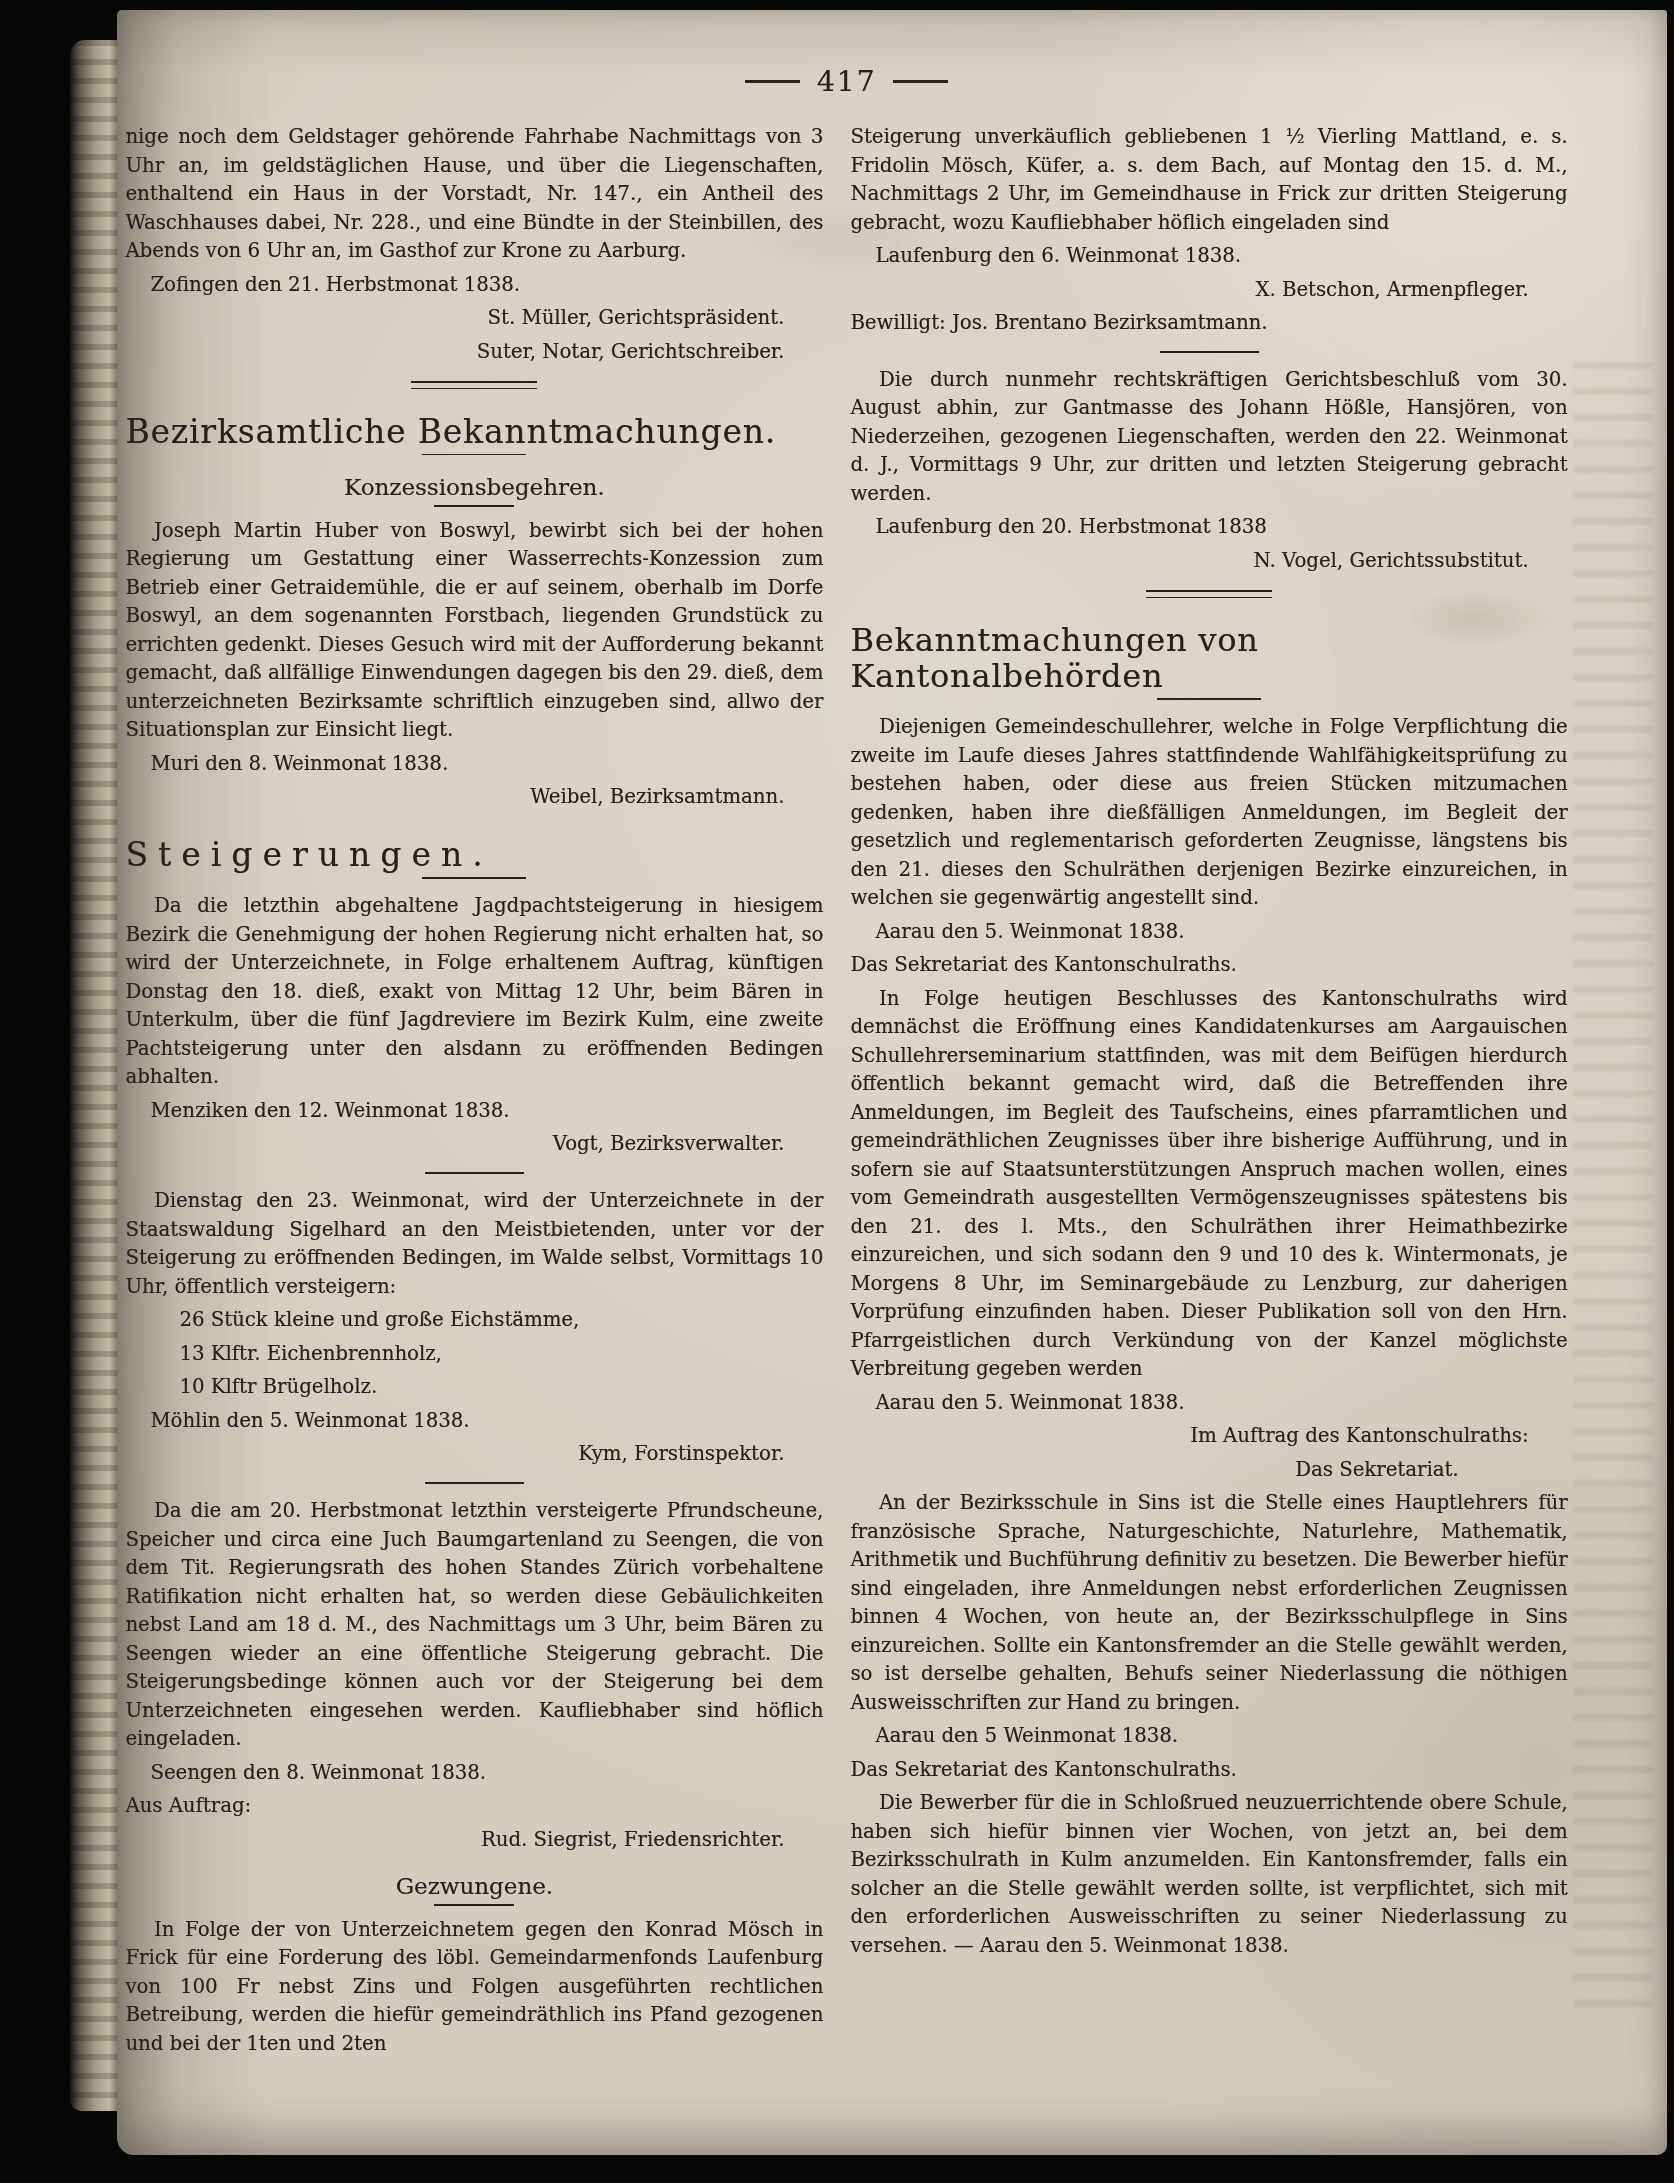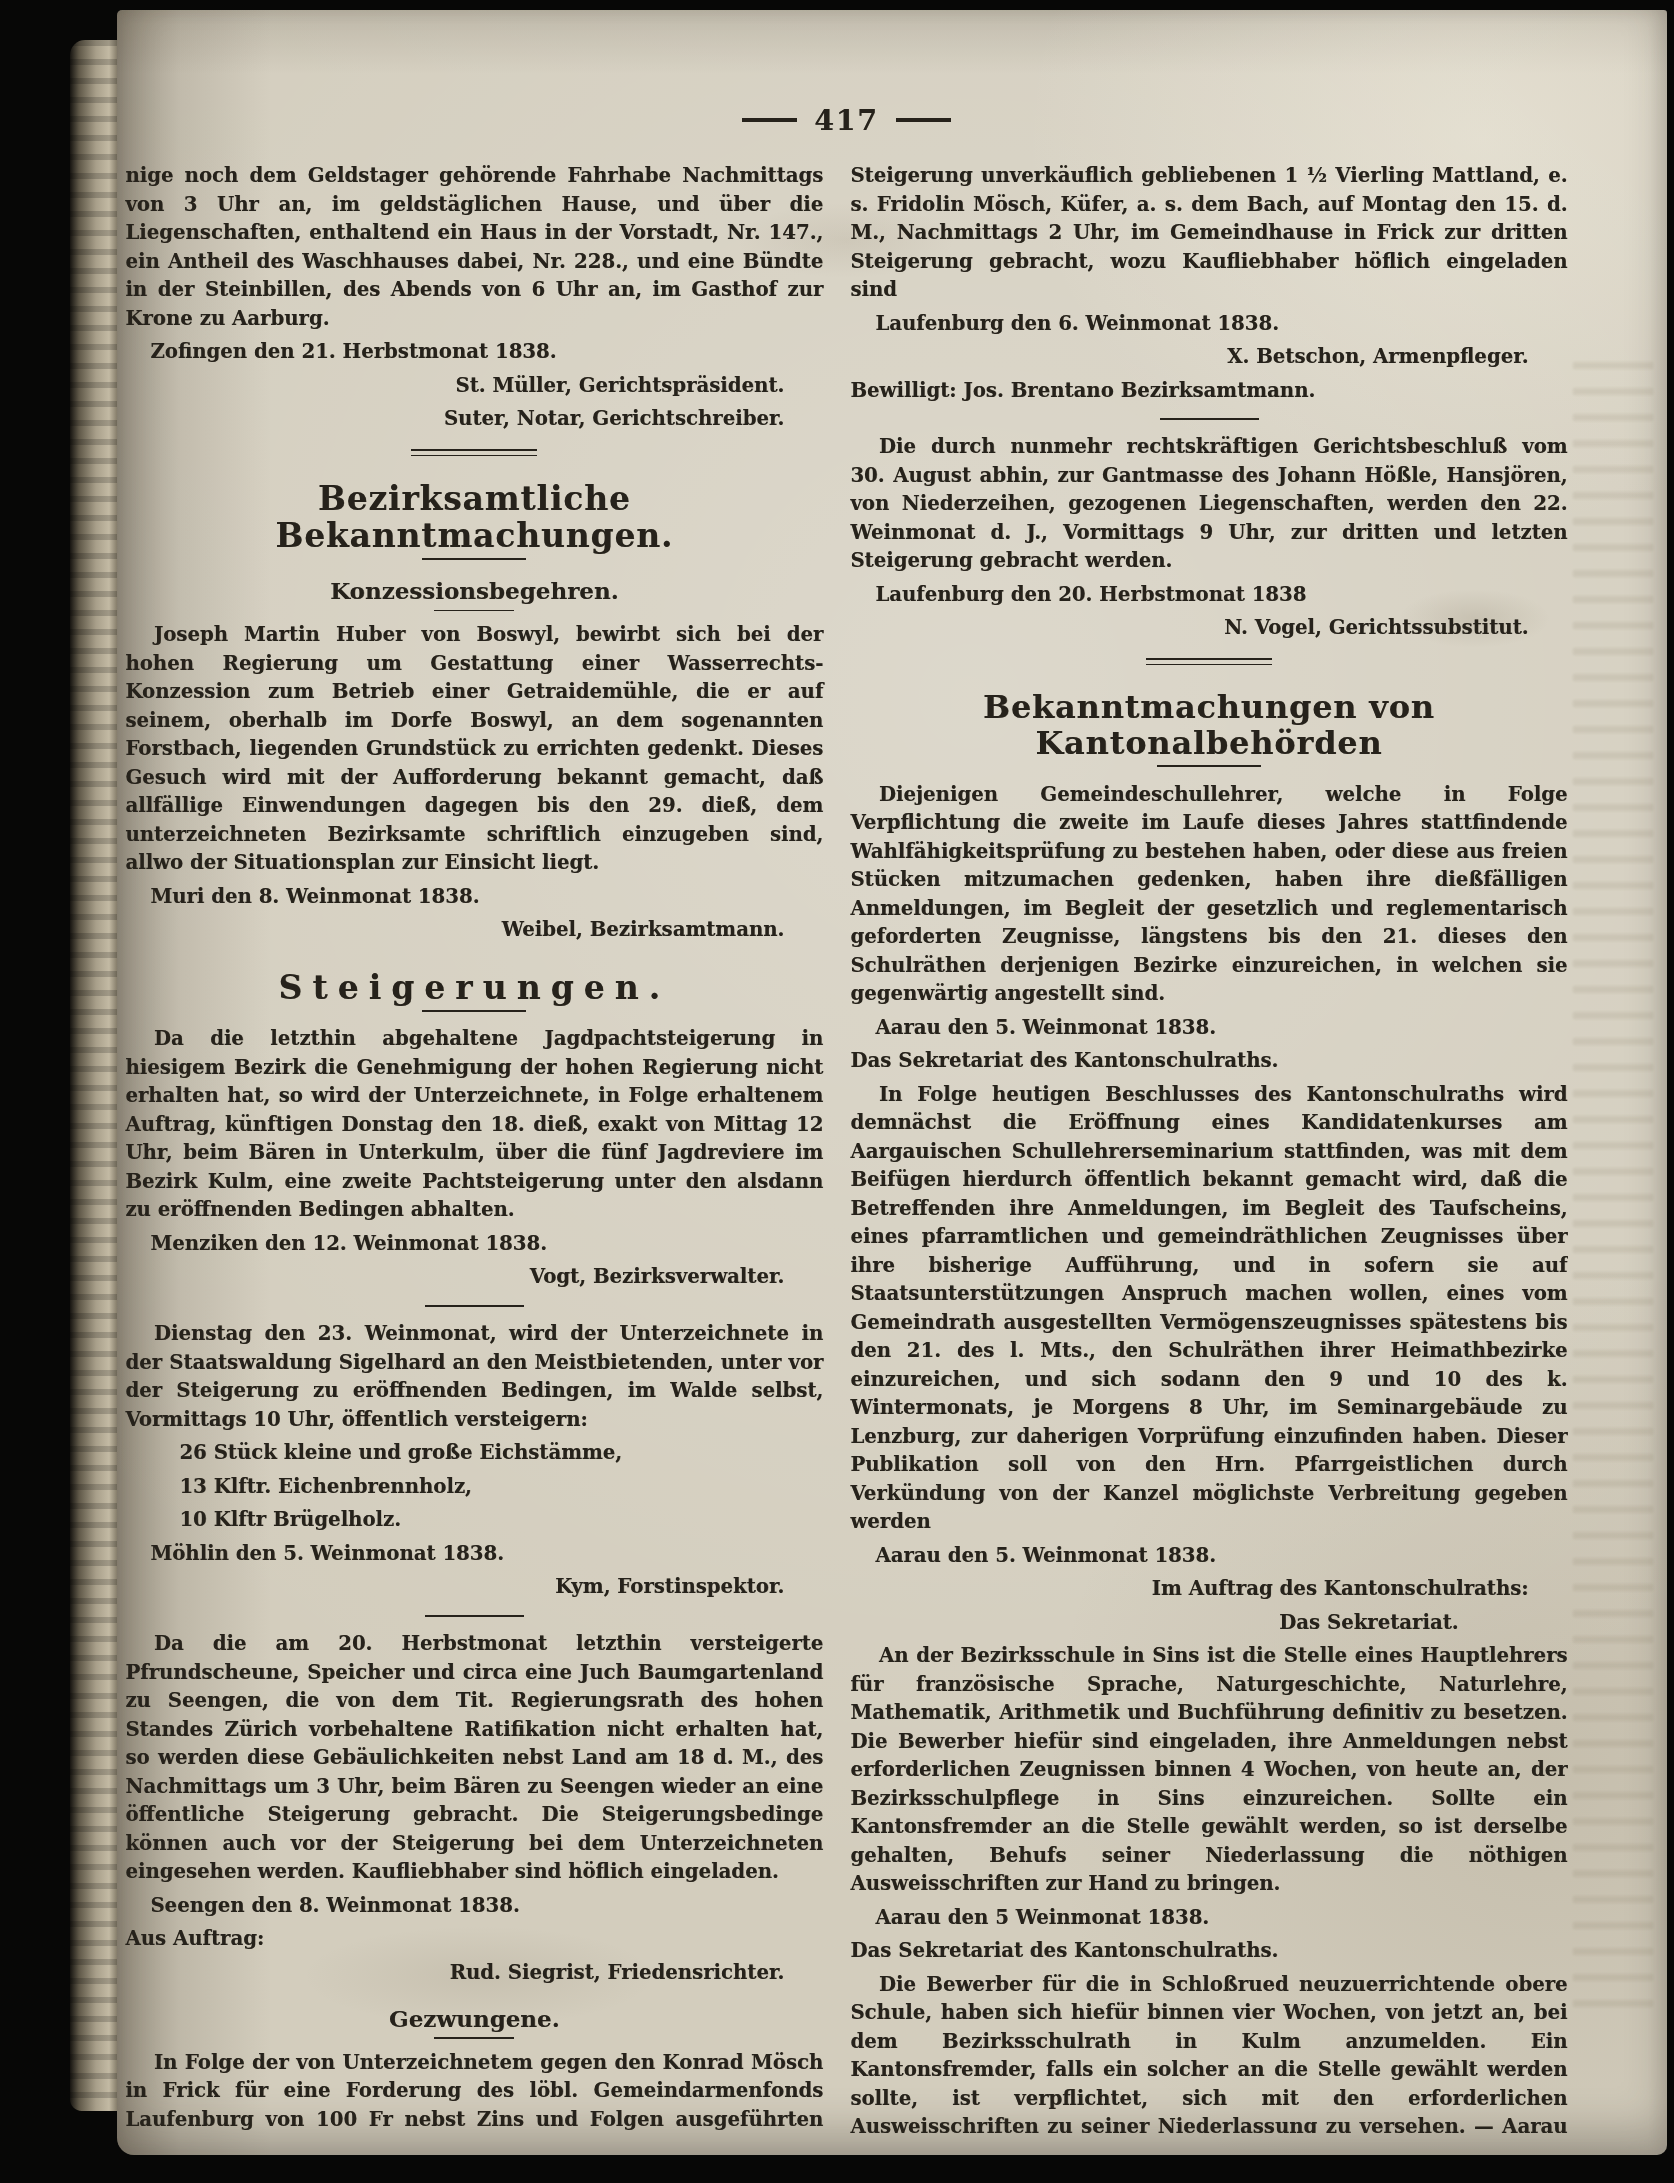--- a/index.html
+++ b/index.html
@@ -37,22 +37,21 @@
     filter:blur(1.7px);opacity:.85;pointer-events:none;
   }
   .stain{position:absolute;pointer-events:none;border-radius:50%;}
   .stain.s1{left:40%;top:9%;width:218px;height:75px;background:radial-gradient(closest-side,rgba(110,95,70,.10),rgba(110,95,70,0));}
   .stain.s2{right:117px;top:27%;width:151px;height:59px;background:radial-gradient(closest-side,rgba(100,86,60,.14),rgba(100,86,60,0));}
   .stain.s3{left:12%;bottom:6%;width:352px;height:100px;background:radial-gradient(closest-side,rgba(95,82,58,.10),rgba(95,82,58,0));}
 
   .content{
     position:absolute;left:8.4px;right:99px;top:55px;bottom:22px;overflow:hidden;
     text-shadow:0.3px 0.3px 0.5px rgba(38,30,18,.45);
-    font-weight:bold;
-    margin-top:38px;
+    font-weight:normal;
   }
   .pageno{
     display:flex;align-items:center;justify-content:center;gap:17px;
     font-size:28.5px;letter-spacing:1.7px;margin-bottom:25px;
   }
   .pageno .dash{width:55px;height:3.3px;background:var(--ink,#26221b);}
 
   .cols{display:flex;gap:27px;}
   .col{font-size:19.7px;line-height:28.5px;}
   .col-left{width:698px;flex:none;}
@@ -61,21 +60,21 @@
   .blk{margin:0 0 5px 0;}
   .para{text-align:justify;text-indent:28.5px;hyphens:auto;-webkit-hyphens:auto;}
   .cont{text-indent:0;}
   .flush{text-indent:0;text-align:left;}
   .dateline{text-indent:25px;}
   .sig{text-align:right;padding-right:39px;}
   .sig.pad2{padding-right:109px;}
   .line-center{text-align:left;}
   .li{padding-left:54px;}
 
-  .h1{font-size:33px;line-height:1.12;text-align:center;margin:25px 0 3.3px;letter-spacing:0.8px;}
+  .h1{font-size:33px;line-height:1.12;text-align:left;margin:25px 0 3.3px;letter-spacing:0.8px;}
   .h1.tracked{letter-spacing:10px;}
   .h1.kantonal{font-size:32px;}
   .h2{font-size:23px;line-height:1.15;text-align:center;margin:18.4px 0 5px;}
 
   .rule-1{width:99px;height:1.7px;background:var(--ink,#26221b);margin:13.4px auto;}
   .rule-2{width:126px;height:7.5px;border-top:2.5px solid var(--ink,#26221b);border-bottom:1.7px solid var(--ink,#26221b);margin:15px auto;box-sizing:border-box;}
   .rule-h{width:104px;height:1.7px;background:var(--ink,#26221b);margin:3.3px auto 13.4px;}
   .rule-h2{width:80px;height:1.7px;background:var(--ink,#26221b);margin:1.7px auto 10px;}
 </style>
 </head>

